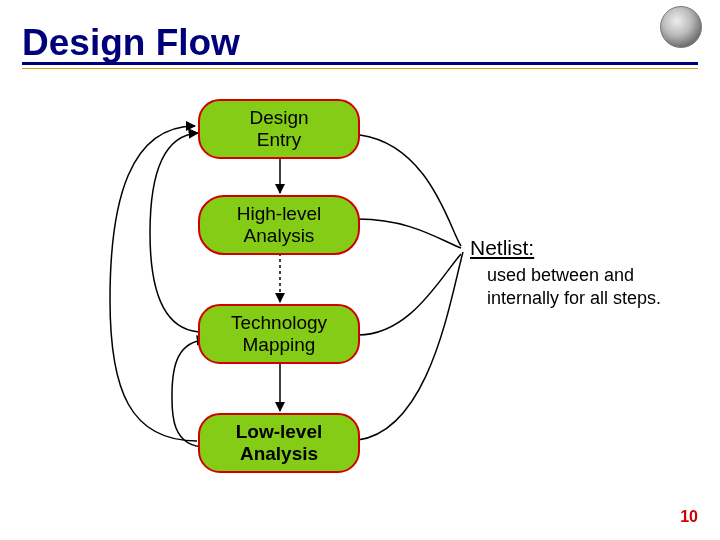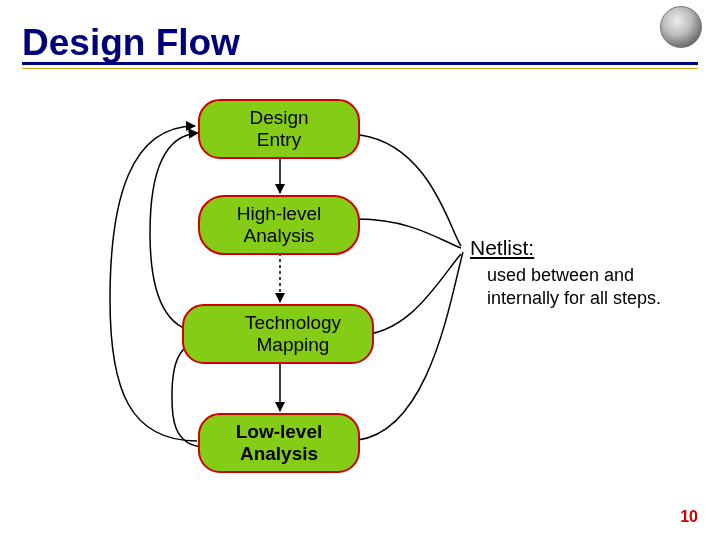--- a/index.html
+++ b/index.html
@@ -122,21 +122,21 @@
 </svg>
 
 <div class="node" style="left:198px; top:99px;">
   <span style="white-space:pre-line;">Design
 Entry</span>
 </div>
 <div class="node" style="left:198px; top:195px;border-radius:26px;">
   <span style="white-space:pre-line;">High-level
 Analysis</span>
 </div>
-<div class="node" style="left:182px; top:304px;padding-left:30px;">
+<div class="node" style="left:198px; top:304px;">
   <span style="white-space:pre-line;">Technology
 Mapping</span>
 </div>
 <div class="node" style="left:198px; top:413px;">
   <span style="white-space:pre-line;font-weight:bold;">Low-level
 Analysis</span>
 </div>
 
 <div class="annotation-title" style="left:470px; top:236px;">Netlist:</div>
 <div class="annotation-text" style="left:470px; top:264px;margin-left:17px;">used between and internally for all steps.</div>

